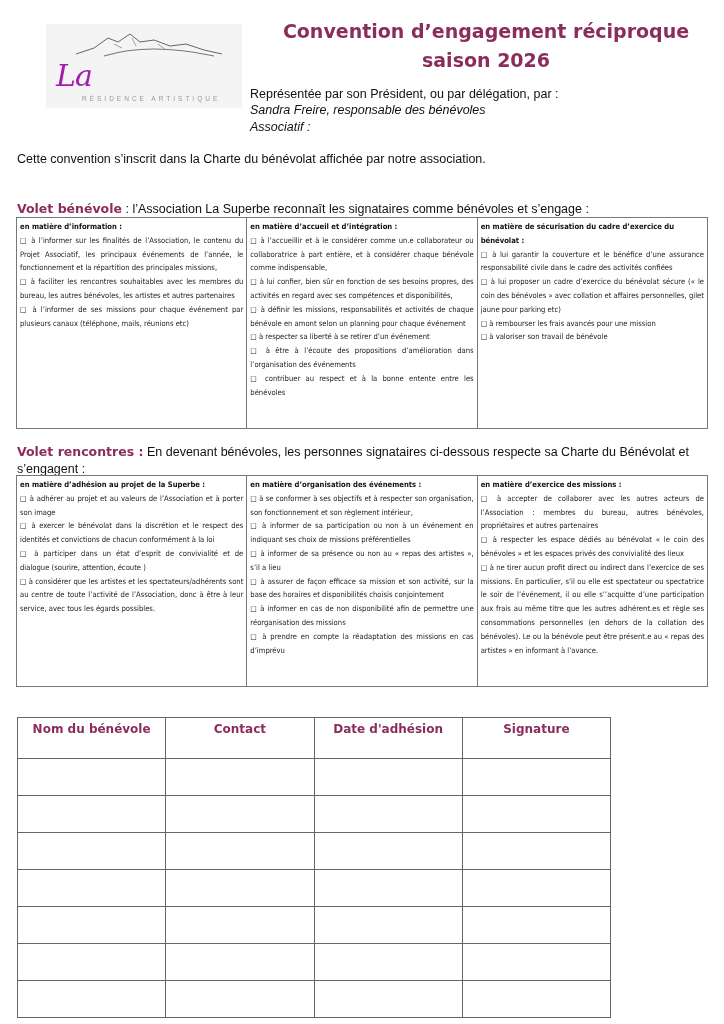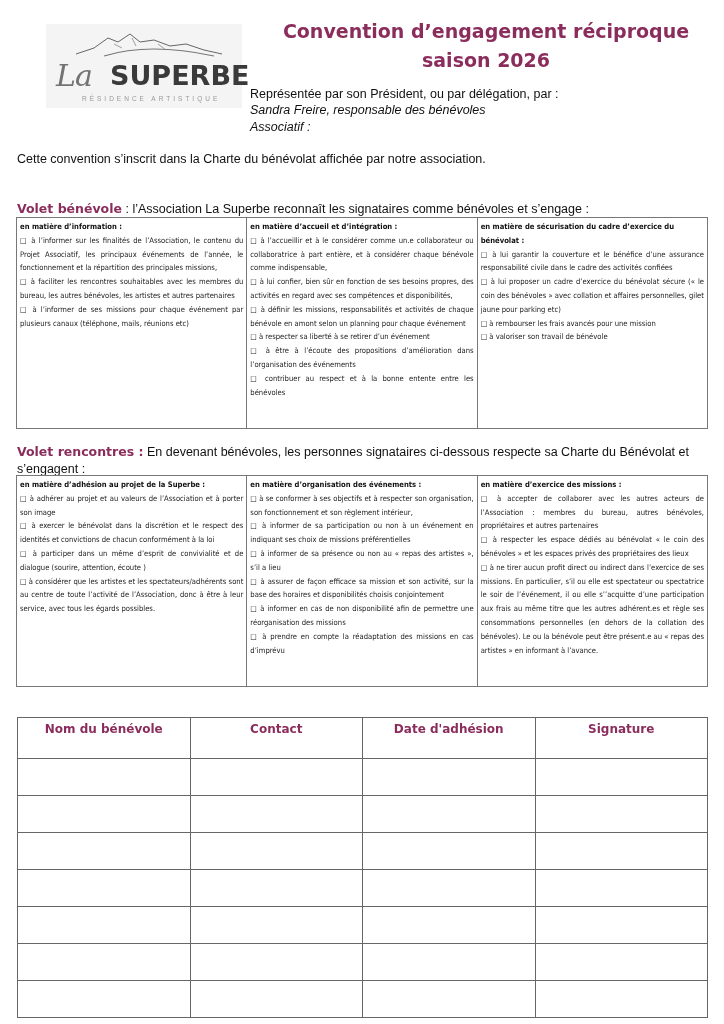--- a/index.html
+++ b/index.html
@@ -1,20 +1,20 @@
 <!DOCTYPE html>
 <html><head>
 <meta charset="utf-8">
 <style>
   html, body { margin: 0; padding: 0; background: #ffffff; }
   body { width: 724px; height: 1024px; position: relative; overflow: hidden; font-family: "Liberation Sans", sans-serif; color: #111; }
 
   .logo-box { position: absolute; left: 46px; top: 24px; width: 196px; height: 84px; background: #f4f4f4; }
   .logo-mountain { position: absolute; left: 28px; top: 6px; width: 150px; height: 30px; }
-  .logo-la { position: absolute; left: 10px; top: 34px; font-family: "DejaVu Serif", serif; font-style: italic; font-size: 30px; color: #737373; letter-spacing: -1px; }
+  .logo-la { position: absolute; left: 10px; top: 34px; font-family: "DejaVu Serif", serif; font-style: italic; font-size: 30px; color: #a21caf; letter-spacing: -1px; }
   .logo-superbe { position: absolute; left: 64px; top: 36px; font-family: "DejaVu Sans", sans-serif; font-weight: bold; font-size: 27px; color: #3a3a3a; letter-spacing: 0px; }
   .logo-sub { position: absolute; left: 36px; top: 71px; font-size: 6.5px; letter-spacing: 3px; color: #999; }
 
   .title { position: absolute; left: 250px; width: 472px; text-align: center; font-family: "DejaVu Sans", sans-serif; font-weight: bold; color: #8b2d5c; font-size: 19px; }
   .title.l1 { top: 20px; }
   .title.l2 { top: 49px; }
 
   .rep { position: absolute; left: 250px; font-size: 12.5px; color: #111; }
   .rep.r1 { top: 87px; }
   .rep.r2 { top: 103px; font-style: italic; }
@@ -29,36 +29,35 @@
 
   table.eng { position: absolute; left: 16px; width: 692px; border-collapse: collapse; table-layout: fixed; border-radius: 18px; }
   table.eng td { border: 1px solid #777; vertical-align: top; padding: 2px 3px 2px 3px; font-family: "DejaVu Sans Condensed", "DejaVu Sans", sans-serif; font-size: 7.6px; line-height: 13.8px; text-align: justify; color: #222; }
   table.eng td .h { font-weight: bold; text-align: left; display: block; color: #111; }
   table.eng td .it { display: block; }
   .t1 { top: 217px; }
   .t1 td { height: 206px; }
   .t2 { top: 475px; padding-left: 25px; }
   .t2 td { height: 206px; }
 
-  table.sig { position: absolute; left: 17px; top: 717px; width: 691px; border-collapse: collapse; table-layout: fixed; }
+  table.sig { position: absolute; left: 17px; top: 717px; width: 594px; border-collapse: collapse; table-layout: fixed; }
   table.sig th, table.sig td { border: 1px solid #666; }
   table.sig th { height: 35px; font-family: "DejaVu Sans", sans-serif; font-weight: bold; font-size: 12px; color: #8b2d5c; vertical-align: top; padding-top: 4px; }
   table.sig td { height: 34px; }
 </style>
 </head>
 <body>
 
 <div class="logo-box">
   <svg class="logo-mountain" viewBox="0 0 150 30">
     <path d="M2 24 L20 18 L34 8 L44 12 L56 4 L66 12 L80 10 L96 16 L112 14 L130 20 L148 24" fill="none" stroke="#666" stroke-width="1"></path>
     <path d="M30 26 Q75 12 140 26" fill="none" stroke="#777" stroke-width="1.2"></path>
     <path d="M40 14 L48 18 M58 8 L62 16 M84 14 L92 20" fill="none" stroke="#888" stroke-width="0.8"></path>
   </svg>
   <span class="logo-la">La</span>
-  <span class="logo-superbe">SUPERBE</span>
   <span class="logo-sub">RÉSIDENCE ARTISTIQUE</span>
 </div>
 
 <div class="title l1">Convention d’engagement réciproque</div>
 <div class="title l2">saison 2026</div>
 
 <div class="rep r1">Représentée par son Président, ou par délégation, par :</div>
 <div class="rep r2">Sandra Freire, responsable des bénévoles</div>
 <div class="rep r3">Associatif :</div>
 
@@ -99,36 +98,36 @@
 <div class="section-head sh2">
   <span class="lbl">Volet rencontres :</span><span> En devenant bénévoles, les personnes signataires ci-dessous respecte sa Charte du Bénévolat et s’engagent :</span>
 </div>
 <table class="eng t2">
   <tbody>
       <tr>
     <td>
           <span class="h">en matière d’adhésion au projet de la Superbe :</span>
           <span class="it"><span>□ </span><span>à adhérer au projet et au valeurs de l’Association et à porter son image</span></span>
           <span class="it"><span>□ </span><span>à exercer le bénévolat dans la discrétion et le respect des identités et convictions de chacun conformément à la loi</span></span>
-          <span class="it"><span>□ </span><span>à participer dans un même d’esprit de convivialité et de dialogue (sourire, attention, écoute )</span></span>
+          <span class="it"><span>□ </span><span>à participer dans un état d’esprit de convivialité et de dialogue (sourire, attention, écoute )</span></span>
           <span class="it"><span>□ </span><span>à considérer que les artistes et les spectateurs/adhérents sont au centre de toute l’activité de l’Association, donc à être à leur service, avec tous les égards possibles.</span></span>
         </td>
     <td>
           <span class="h">en matière d’organisation des événements :</span>
           <span class="it"><span>□ </span><span>à se conformer à ses objectifs et à respecter son organisation, son fonctionnement et son règlement intérieur,</span></span>
           <span class="it"><span>□ </span><span>à informer de sa participation ou non à un événement en indiquant ses choix de missions préférentielles</span></span>
           <span class="it"><span>□ </span><span>à informer de sa présence ou non au « repas des artistes », s’il a lieu</span></span>
           <span class="it"><span>□ </span><span>à assurer de façon efficace sa mission et son activité, sur la base des horaires et disponibilités choisis conjointement</span></span>
           <span class="it"><span>□ </span><span>à informer en cas de non disponibilité afin de permettre une réorganisation des missions</span></span>
           <span class="it"><span>□ </span><span>à prendre en compte la réadaptation des missions en cas d’imprévu</span></span>
         </td>
     <td>
           <span class="h">en matière d’exercice des missions :</span>
           <span class="it"><span>□ </span><span>à accepter de collaborer avec les autres acteurs de l’Association : membres du bureau, autres bénévoles, propriétaires et autres partenaires</span></span>
-          <span class="it"><span>□ </span><span>à respecter les espace dédiés au bénévolat « le coin des bénévoles » et les espaces privés des propriétaires des lieux</span></span>
+          <span class="it"><span>□ </span><span>à respecter les espace dédiés au bénévolat « le coin des bénévoles » et les espaces privés des convivialité des lieux</span></span>
           <span class="it"><span>□ </span><span>à ne tirer aucun profit direct ou indirect dans l’exercice de ses missions. En particulier, s’il ou elle est spectateur ou spectatrice le soir de l’événement, il ou elle s’’acquitte d’une participation aux frais au même titre que les autres adhérent.es et règle ses consommations personnelles (en dehors de la collation des bénévoles). Le ou la bénévole peut être présent.e au « repas des artistes » en informant à l’avance.</span></span>
         </td>
   </tr>
 </tbody>
   </table>
 
 <table class="sig">
   <thead>
     <tr>
       <th>Nom du bénévole</th>

